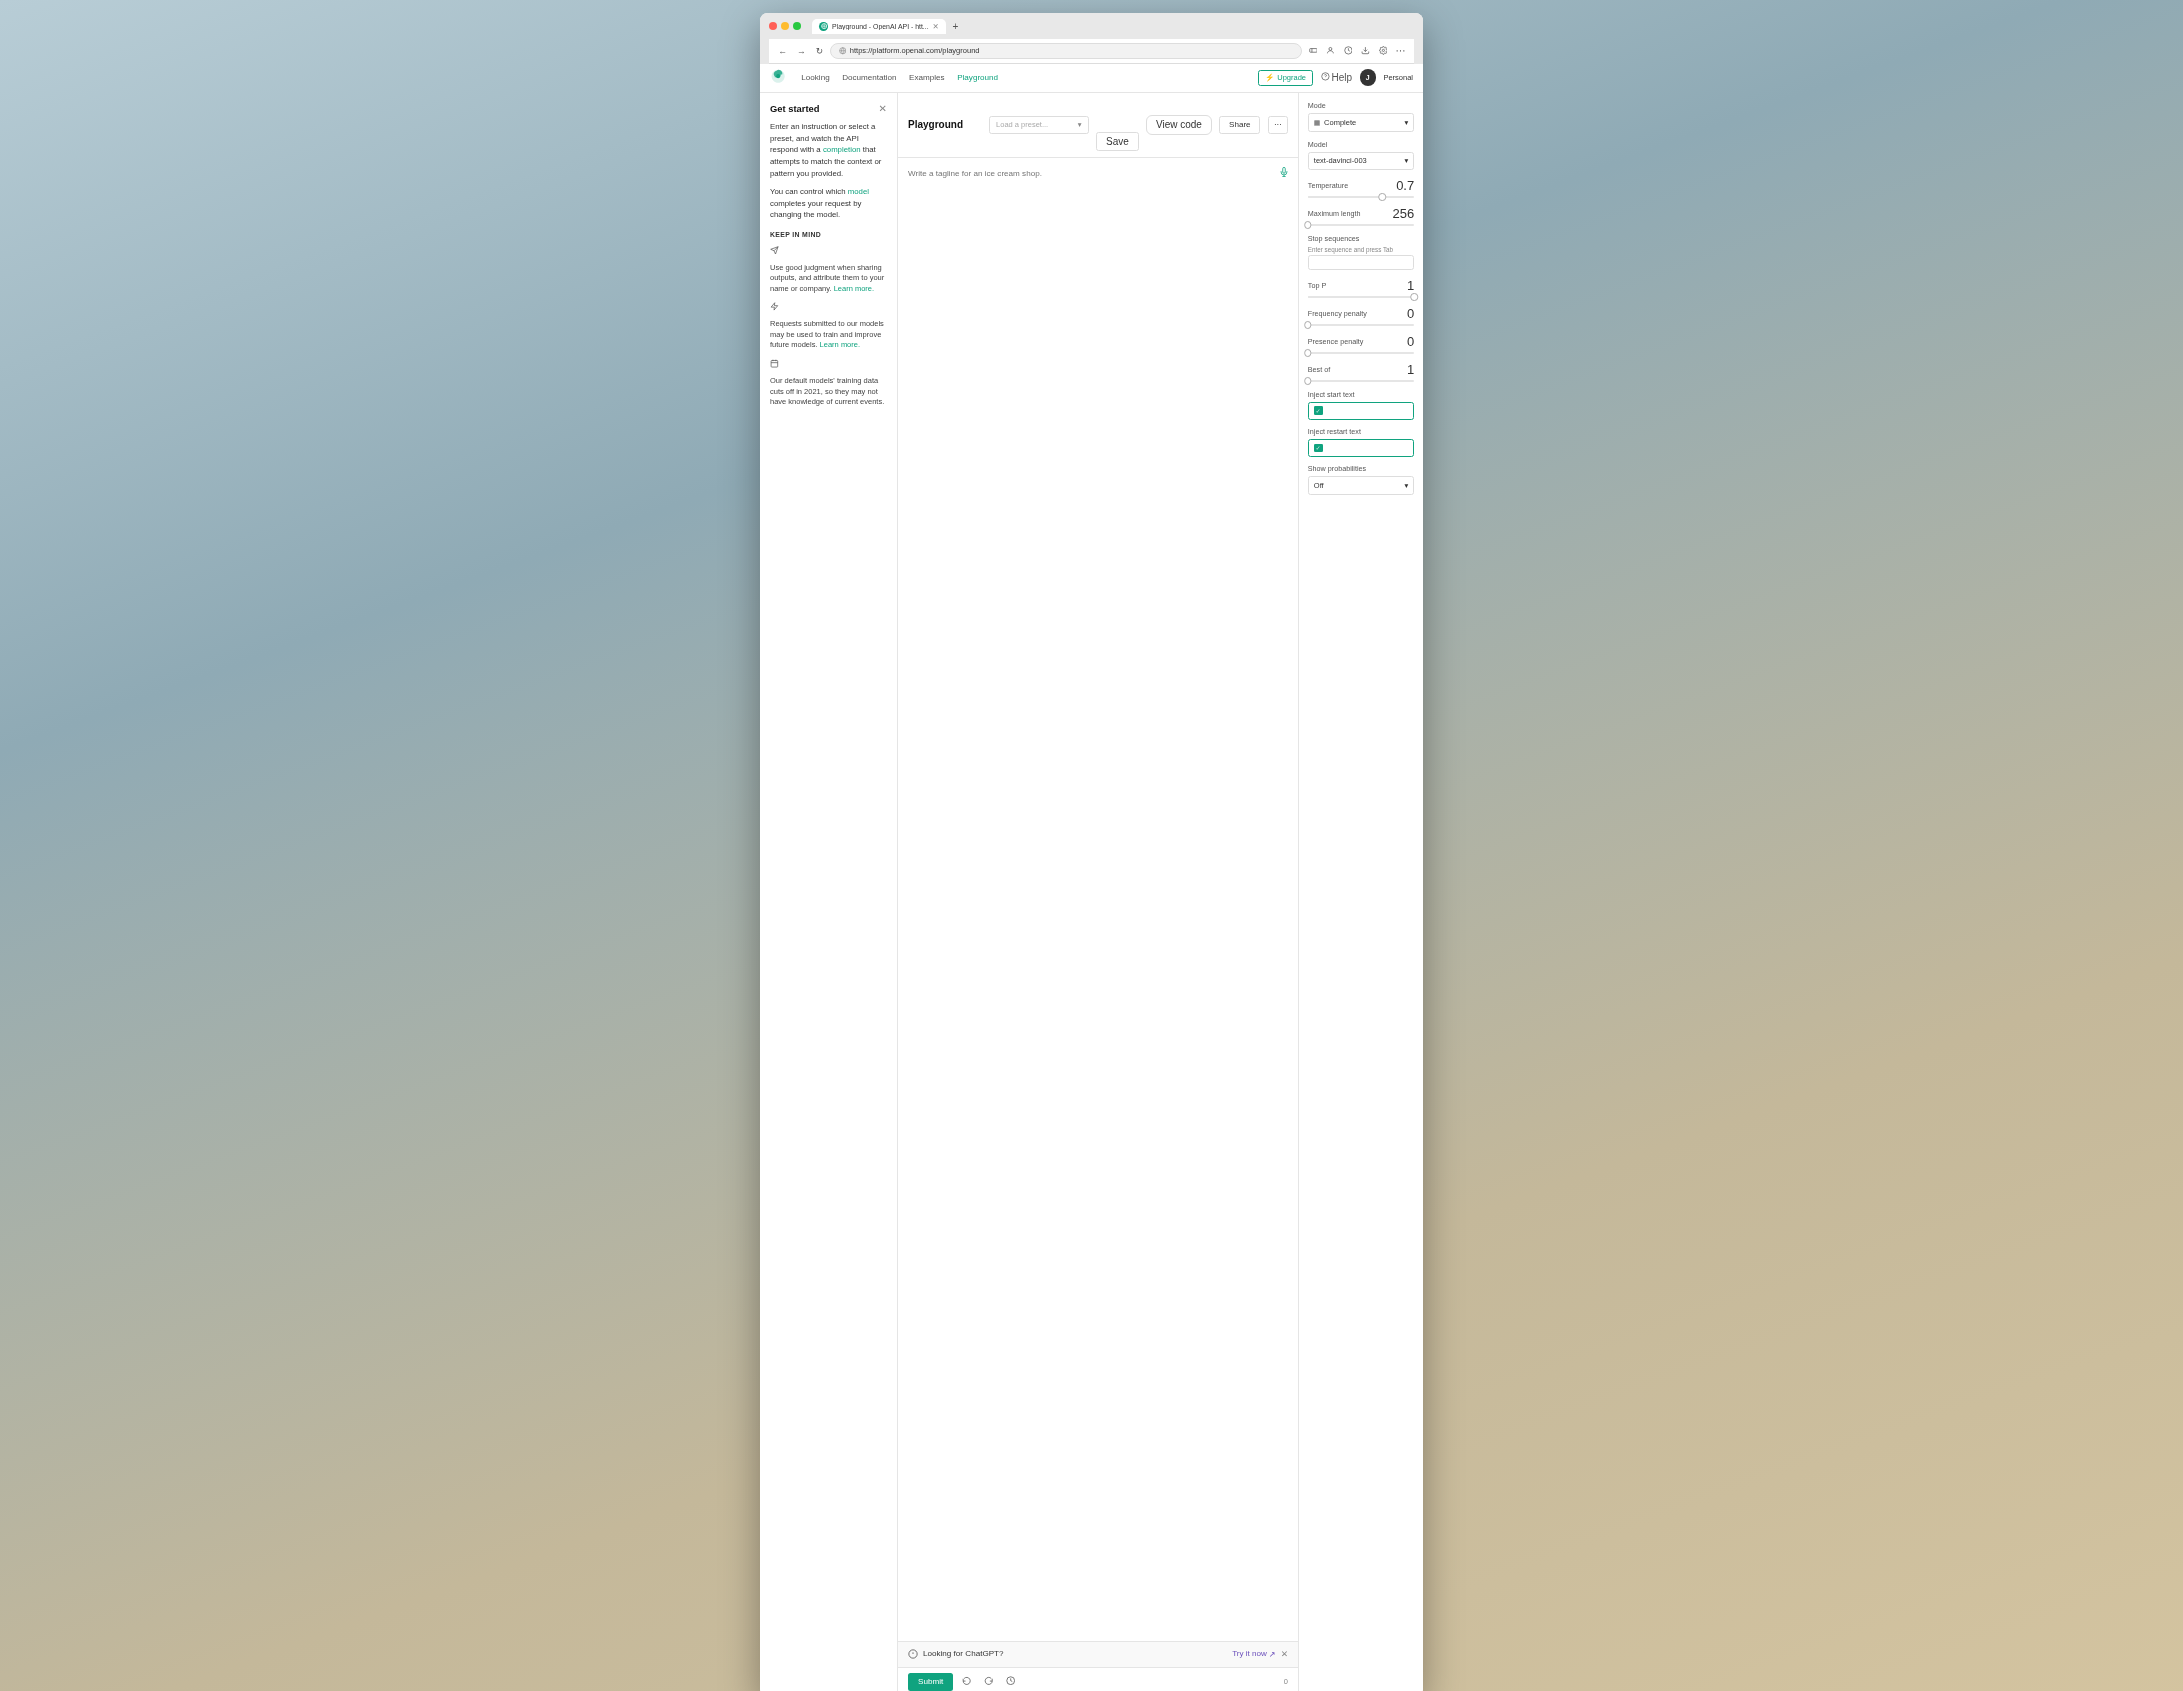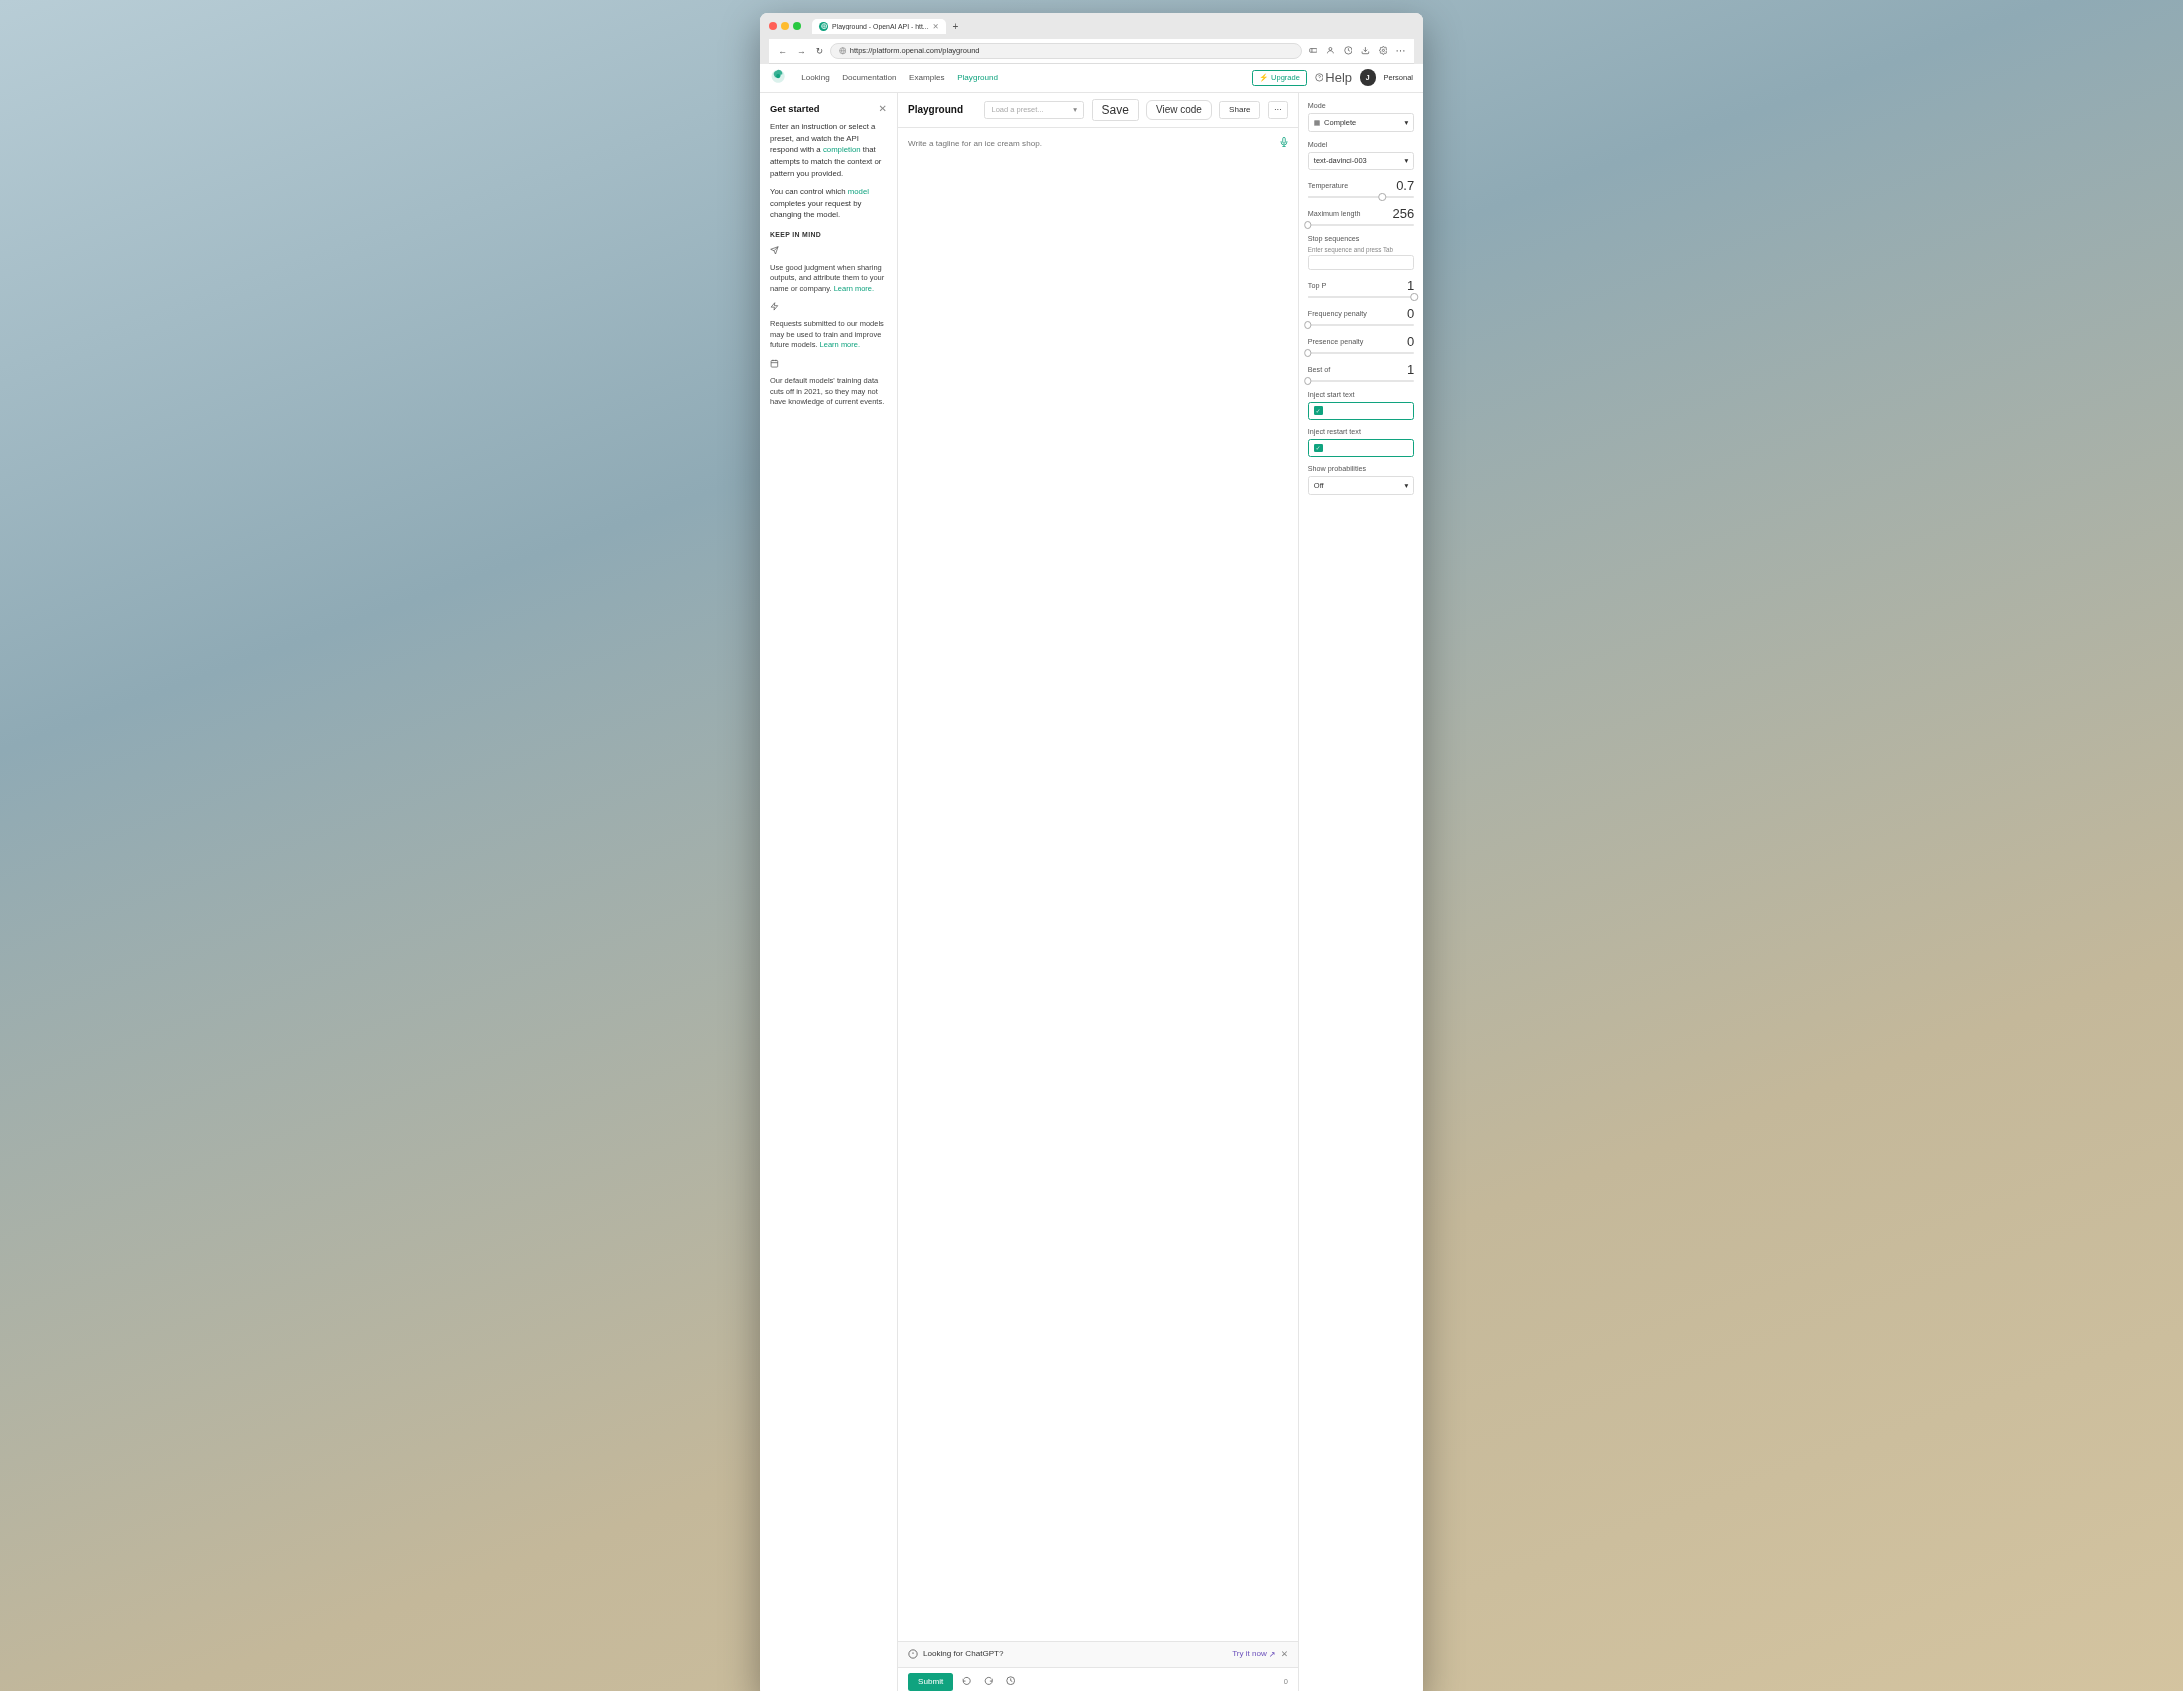--- a/index.html
+++ b/index.html
@@ -169,21 +169,21 @@
       font-size: 7.5px;
       cursor: pointer;
       display: flex;
       align-items: center;
       gap: 2.5px;
     }
     .help-btn {
       background: none;
       border: none;
       color: #555;
-      font-size: 13px;
+      font-size: 10px;
       cursor: pointer;
       display: flex;
       align-items: center;
       gap: 1.9px;
     }
     .avatar {
       width: 16.3px;
       height: 16.3px;
       background: #333;
       border-radius: 50%;
@@ -293,23 +293,24 @@
       cursor: pointer;
       min-width: 100px;
       background: white;
       justify-content: space-between;
     }
     .btn-save {
       background: white;
       border: 0.6px solid #ddd;
       border-radius: 2.5px;
       padding: 3.1px 8.8px;
-      font-size: 12px;
-      cursor: pointer;
-      color: #333;
+      font-size: 10px;
+      cursor: pointer;
+      color: #333;
+      margin-top: 33px;
     }
     .btn-view-code {
       background: white;
       border: 0.6px solid #ddd;
       border-radius: 6px;
       padding: 3.1px 8.8px;
       font-size: 10px;
       cursor: pointer;
       color: #333;
     }

